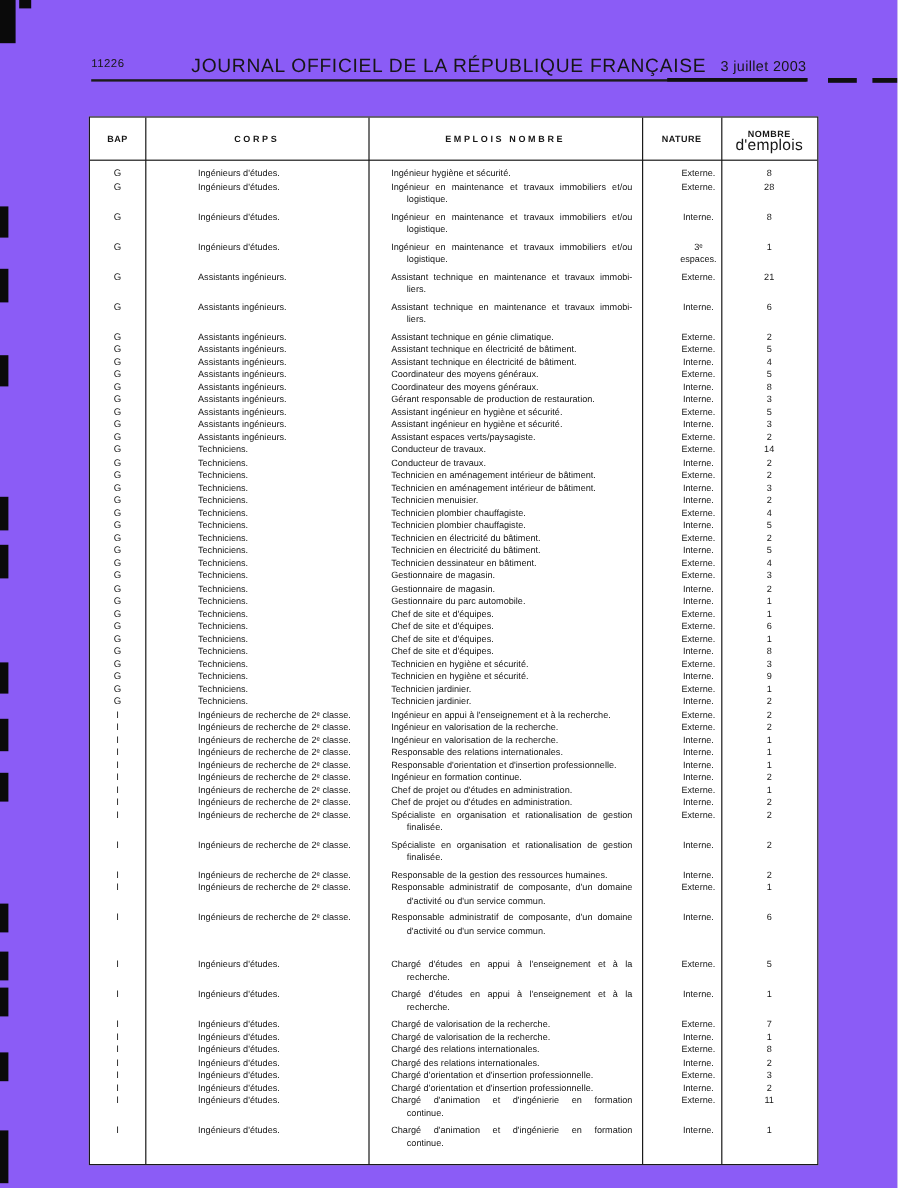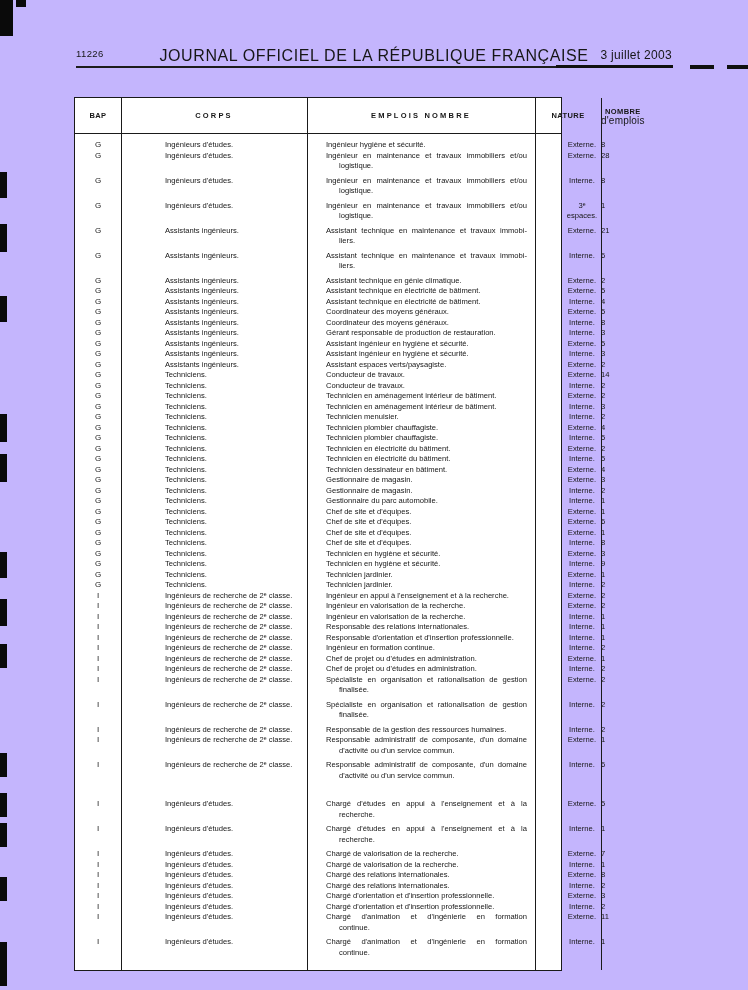--- a/index.html
+++ b/index.html
@@ -1,47 +1,47 @@
 <!DOCTYPE html>
 <html><head>
 <meta charset="utf-8">
 <style>
   html,body { margin:0; padding:0; background:#e8e8e8; }
   .page {
     position:relative; width:748px; height:990px; margin:0 auto;
-    background:#c4b5fd; overflow:hidden;
+    background:#8b5cf6; overflow:hidden;
     font-family:"Liberation Sans","DejaVu Sans",sans-serif;
     color:#161616;
   }
   
   .pheader { position:absolute; top:46px; left:76px; width:596px; height:16px; }
   .pnum  { position:absolute; left:0; top:2px; font-size:9.5px; letter-spacing:.4px; }
   .ptitle{ position:absolute; left:0; right:0; top:1px; text-align:center; font-size:16px; letter-spacing:.6px; }
   .pdate { position:absolute; right:0; top:2px; font-size:12px; letter-spacing:.3px; }
   .rule      { position:absolute; top:66px; left:76px; width:596px; height:1.5px; background:#1c1c1c; }
   .rule-thick{ position:absolute; top:64.5px; left:556px; width:117px; height:3.5px; background:#101010; }
   .rule-dash1{ position:absolute; top:65px; left:690px; width:24px; height:3.5px; background:#101010; }
   .rule-dash2{ position:absolute; top:65px; left:727px; width:21px; height:3.5px; background:#101010; }
   
   .art { position:absolute; background:#0a0a0a; }
   
   .doc-table {
-    position:absolute; left:74px; top:97px; width:488px;
+    position:absolute; left:74px; top:97px; width:608px;
     border:1.5px solid #1a1a1a; box-sizing:border-box; background:#fff;
   }
   .vline { position:absolute; top:0; bottom:0; width:1px; background:#1a1a1a; }
   .v1{left:46px}.v2{left:232px}.v3{left:460px}.v4{left:526px}
   .thead {
     display:grid; grid-template-columns:46px 186px 228px 66px 1fr;
     height:36px; border-bottom:1px solid #1a1a1a; box-sizing:border-box;
     align-items:center; text-align:center;
   }
   .hc { font-size:7.5px; font-weight:700; letter-spacing:.4px; line-height:9px; }
   .hc.ls { letter-spacing:2.2px; }
-  .hc .sub { font-weight:400; letter-spacing:.2px; font-size:10px; }
+  .hc .sub { font-weight:400; letter-spacing:.2px; font-size:13px; }
   .tbody { padding-top:6px; padding-bottom:8px; }
   .trow {
     display:grid; grid-template-columns:46px 186px 228px 66px 1fr;
     line-height:10.5px; font-size:7.6px;
   }
   .trow.ml { margin-bottom:4px; }
   .trow.gap-before { margin-top:18px; }
   .cell { overflow:visible; }
   .c-bap    { text-align:center; font-size:8px; }
   .c-corps  { padding-left:12px; padding-right:6px;margin-left:32px; }

